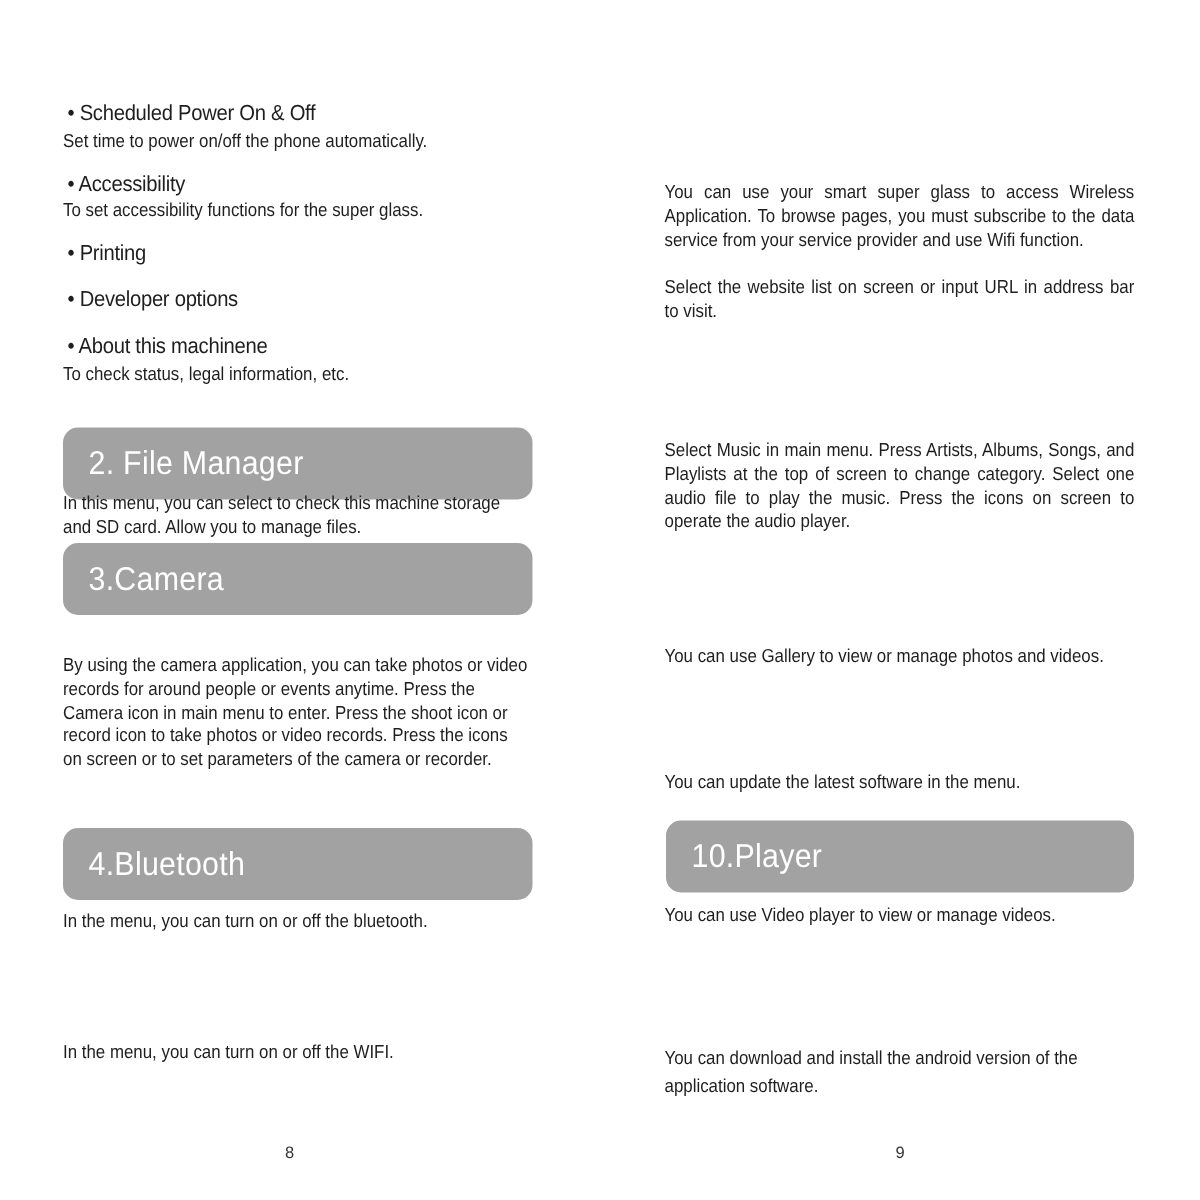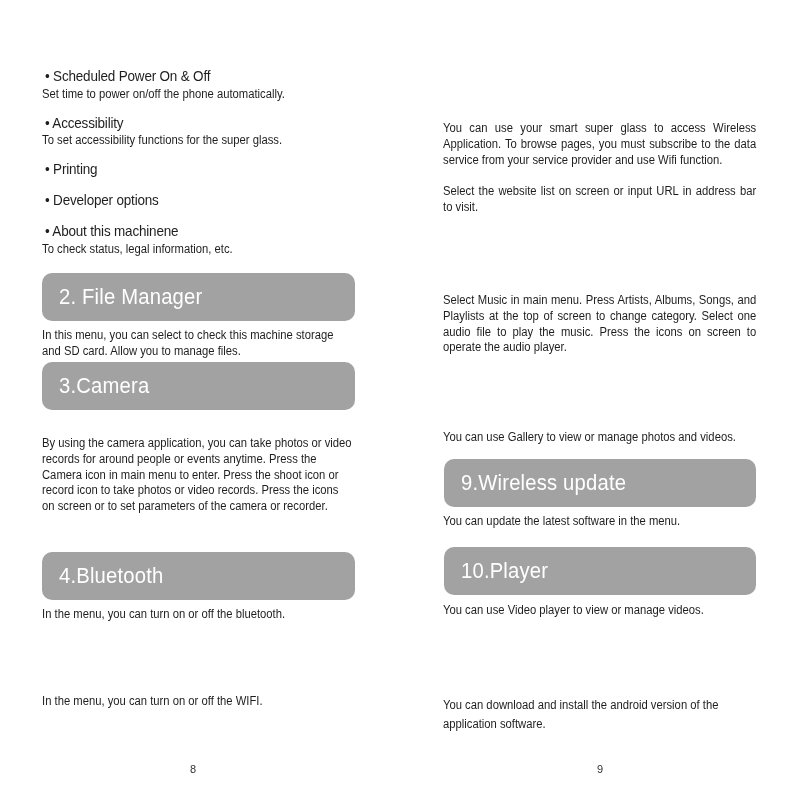--- a/index.html
+++ b/index.html
@@ -32,21 +32,21 @@
   <div class="abs bullet-title" style="left:45px; top:115px;">• Accessibility</div>
   <div class="abs bullet-desc" style="left:42px; top:133px;">To set accessibility functions for the super glass.</div>
 
   <div class="abs bullet-title" style="left:45px; top:161px;">• Printing</div>
 
   <div class="abs bullet-title" style="left:45px; top:192px;">• Developer options</div>
 
   <div class="abs bullet-title" style="left:45px; top:223px;">• About this machinene</div>
   <div class="abs bullet-desc" style="left:42px; top:242px;">To check status, legal information, etc.</div>
 
-  <div class="bar" style="top:273px;text-align:center;">
+  <div class="bar" style="top:285px;text-align:center;">
     <span class="bar-title">2. File Manager</span>
   </div>
   <div class="body-text" style="top:328px;">In this menu, you can select to check this machine storage and SD card. Allow you to manage files.</div>
 
   <div class="bar" style="top:362px;border-radius:10px;">
     <span class="bar-title">3.Camera</span>
   </div>
   <div class="body-text" style="top:436px;">By using the camera application, you can take photos or video records for around people or events anytime. Press the Camera icon in main menu to enter. Press the shoot icon or record icon to take photos or video records. Press the icons on screen or to set parameters of the camera or recorder.</div>
 
   <div class="bar" style="top:552px;">
@@ -60,23 +60,20 @@
 </div>
 
 <div class="page right">
   <div class="body-text justify" style="top:121px;">You can use your smart super glass to access Wireless Application. To browse pages, you must subscribe to the data service from your service provider and use Wifi function.</div>
   <div class="body-text justify" style="top:184px;">Select the website list on screen or input URL in address bar to visit.</div>
 
   <div class="body-text justify" style="top:293px;">Select Music in main menu. Press Artists, Albums, Songs, and Playlists at the top of screen to change category. Select one audio file to play the music. Press the icons on screen to operate the audio player.</div>
 
   <div class="body-text" style="top:430px;">You can use Gallery to view or manage photos and videos.</div>
 
-  <div class="bar" style="top:459px;">
-    <span class="bar-title">9.Wireless update</span>
-  </div>
   <div class="body-text" style="top:514px;">You can update the latest software in the menu.</div>
 
   <div class="bar" style="top:547px;">
     <span class="bar-title">10.Player</span>
   </div>
   <div class="body-text" style="top:603px;">You can use Video player to view or manage videos.</div>
 
   <div class="body-text" style="top:696px; line-height:19px;">You can download and install the android version of the application software.</div>
 
   <div class="page-num" style="left:197px;">9</div>

